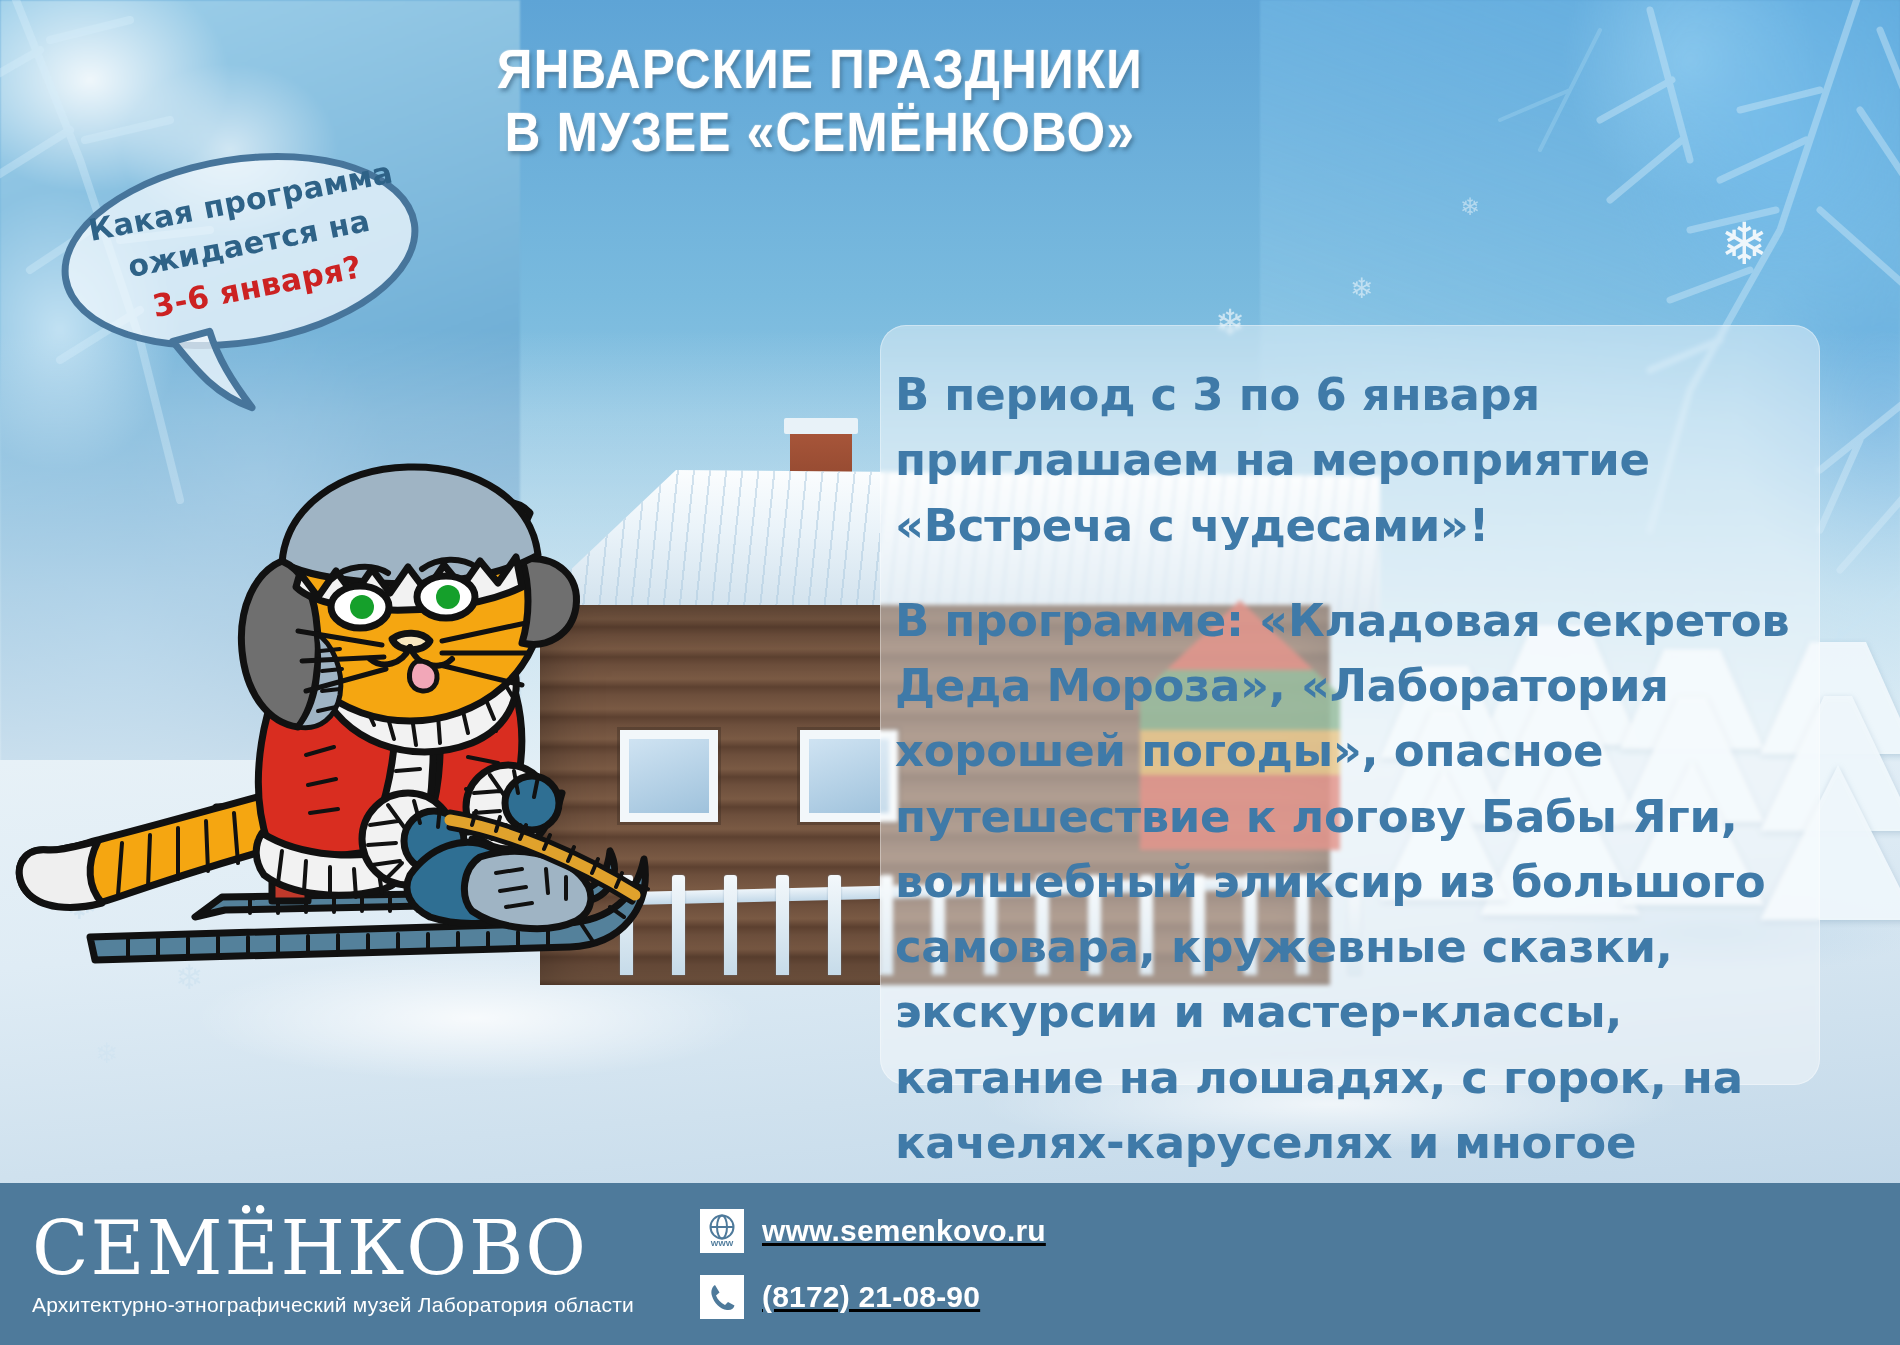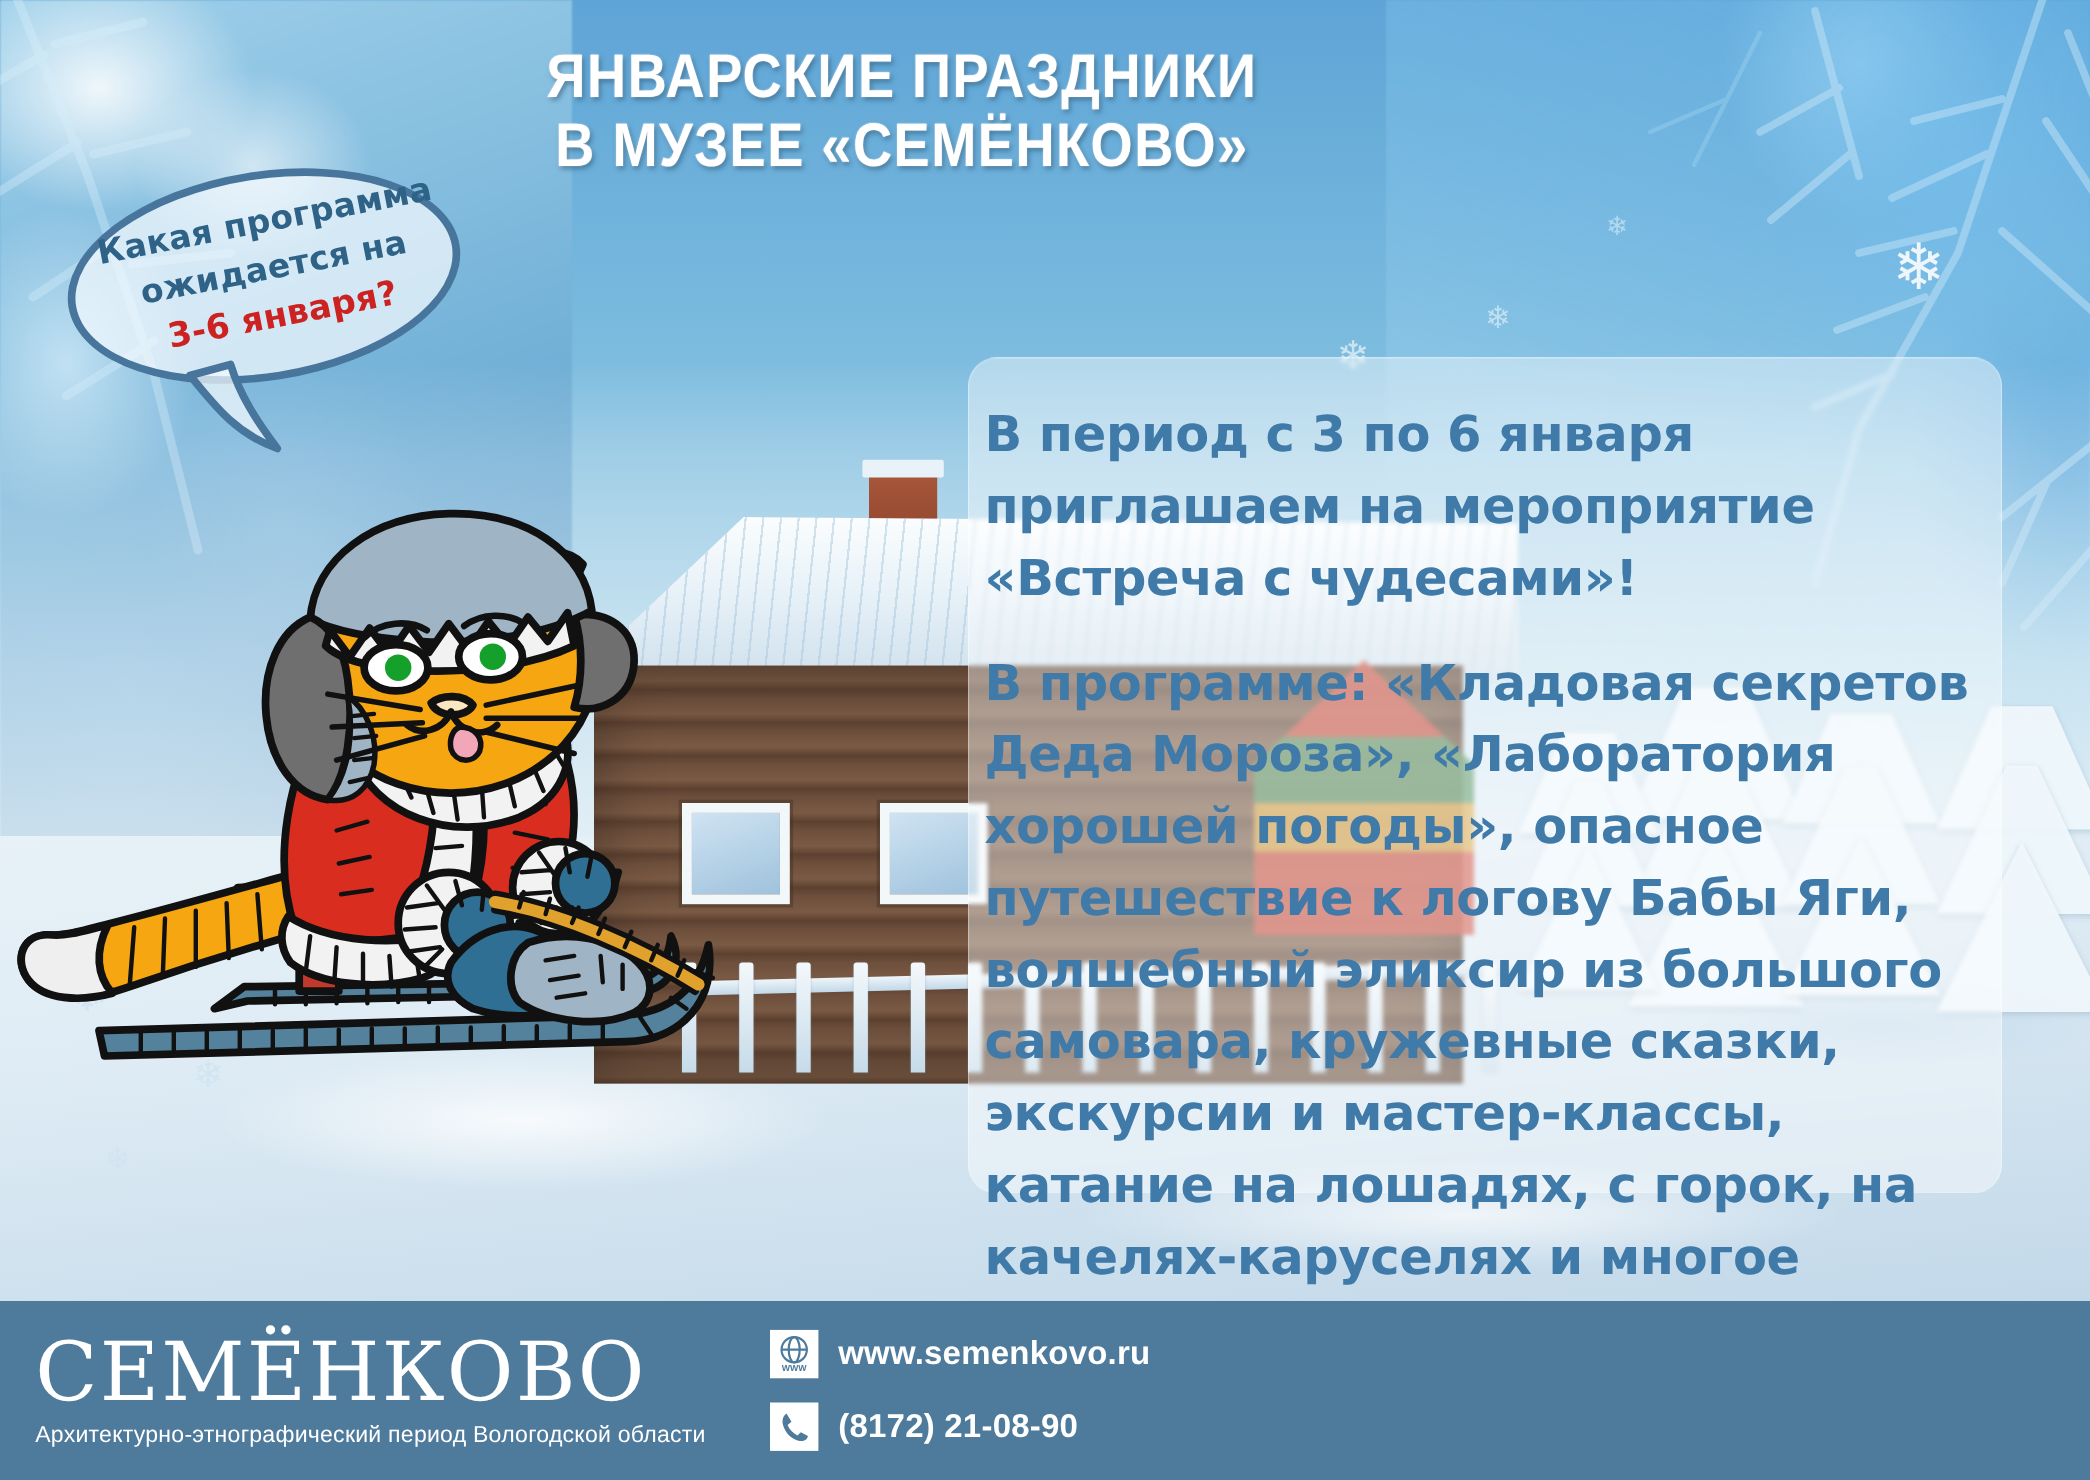--- a/index.html
+++ b/index.html
@@ -205,21 +205,21 @@
     white-space:nowrap;
   }
   .logo-sub{
     margin-top:8px;
     font-family:"Liberation Sans", sans-serif;
     font-size:21px;
     color:#ffffff;
     letter-spacing:.2px;
     white-space:nowrap;
   }
-  .contacts{display:flex;gap:93px;align-items:flex-end;}
+  .contacts{display:flex;gap:93px;align-items:flex-end;text-decoration:underline;}
   .contact-col{display:flex;flex-direction:column;gap:22px;}
   .contact-row{display:flex;align-items:center;gap:18px;}
   .ico{
     width:44px;height:44px;background:#ffffff;
     display:flex;align-items:center;justify-content:center;
     flex:0 0 44px;
   }
   .contact-row span.txt{
     font-family:"Liberation Sans", sans-serif;
     font-weight:bold;
@@ -494,21 +494,21 @@
         <path d="M372 190 L288 176 M374 202 L292 206 M376 214 L296 236
                  M432 186 L516 168 M432 198 L518 198 M430 210 L512 230"></path>
       </g>
     </g>
   </svg>
 
   <div class="footer">
 
     <div class="logo-block">
       <div class="logo-word">СЕМЁНКОВО</div>
-      <div class="logo-sub">Архитектурно-этнографический период Вологодской области</div>
+      <div class="logo-sub">Архитектурно-этнографический музей Лаборатория области</div>
     </div>
 
     <div class="contacts">
 
       <div class="contact-col">
 
         <div class="contact-row">
           <span class="ico">
             <svg width="34" height="36" viewBox="0 0 34 36">
               <circle cx="17" cy="14" r="11.5" fill="none" stroke="#4e7a9b" stroke-width="2"></circle>

